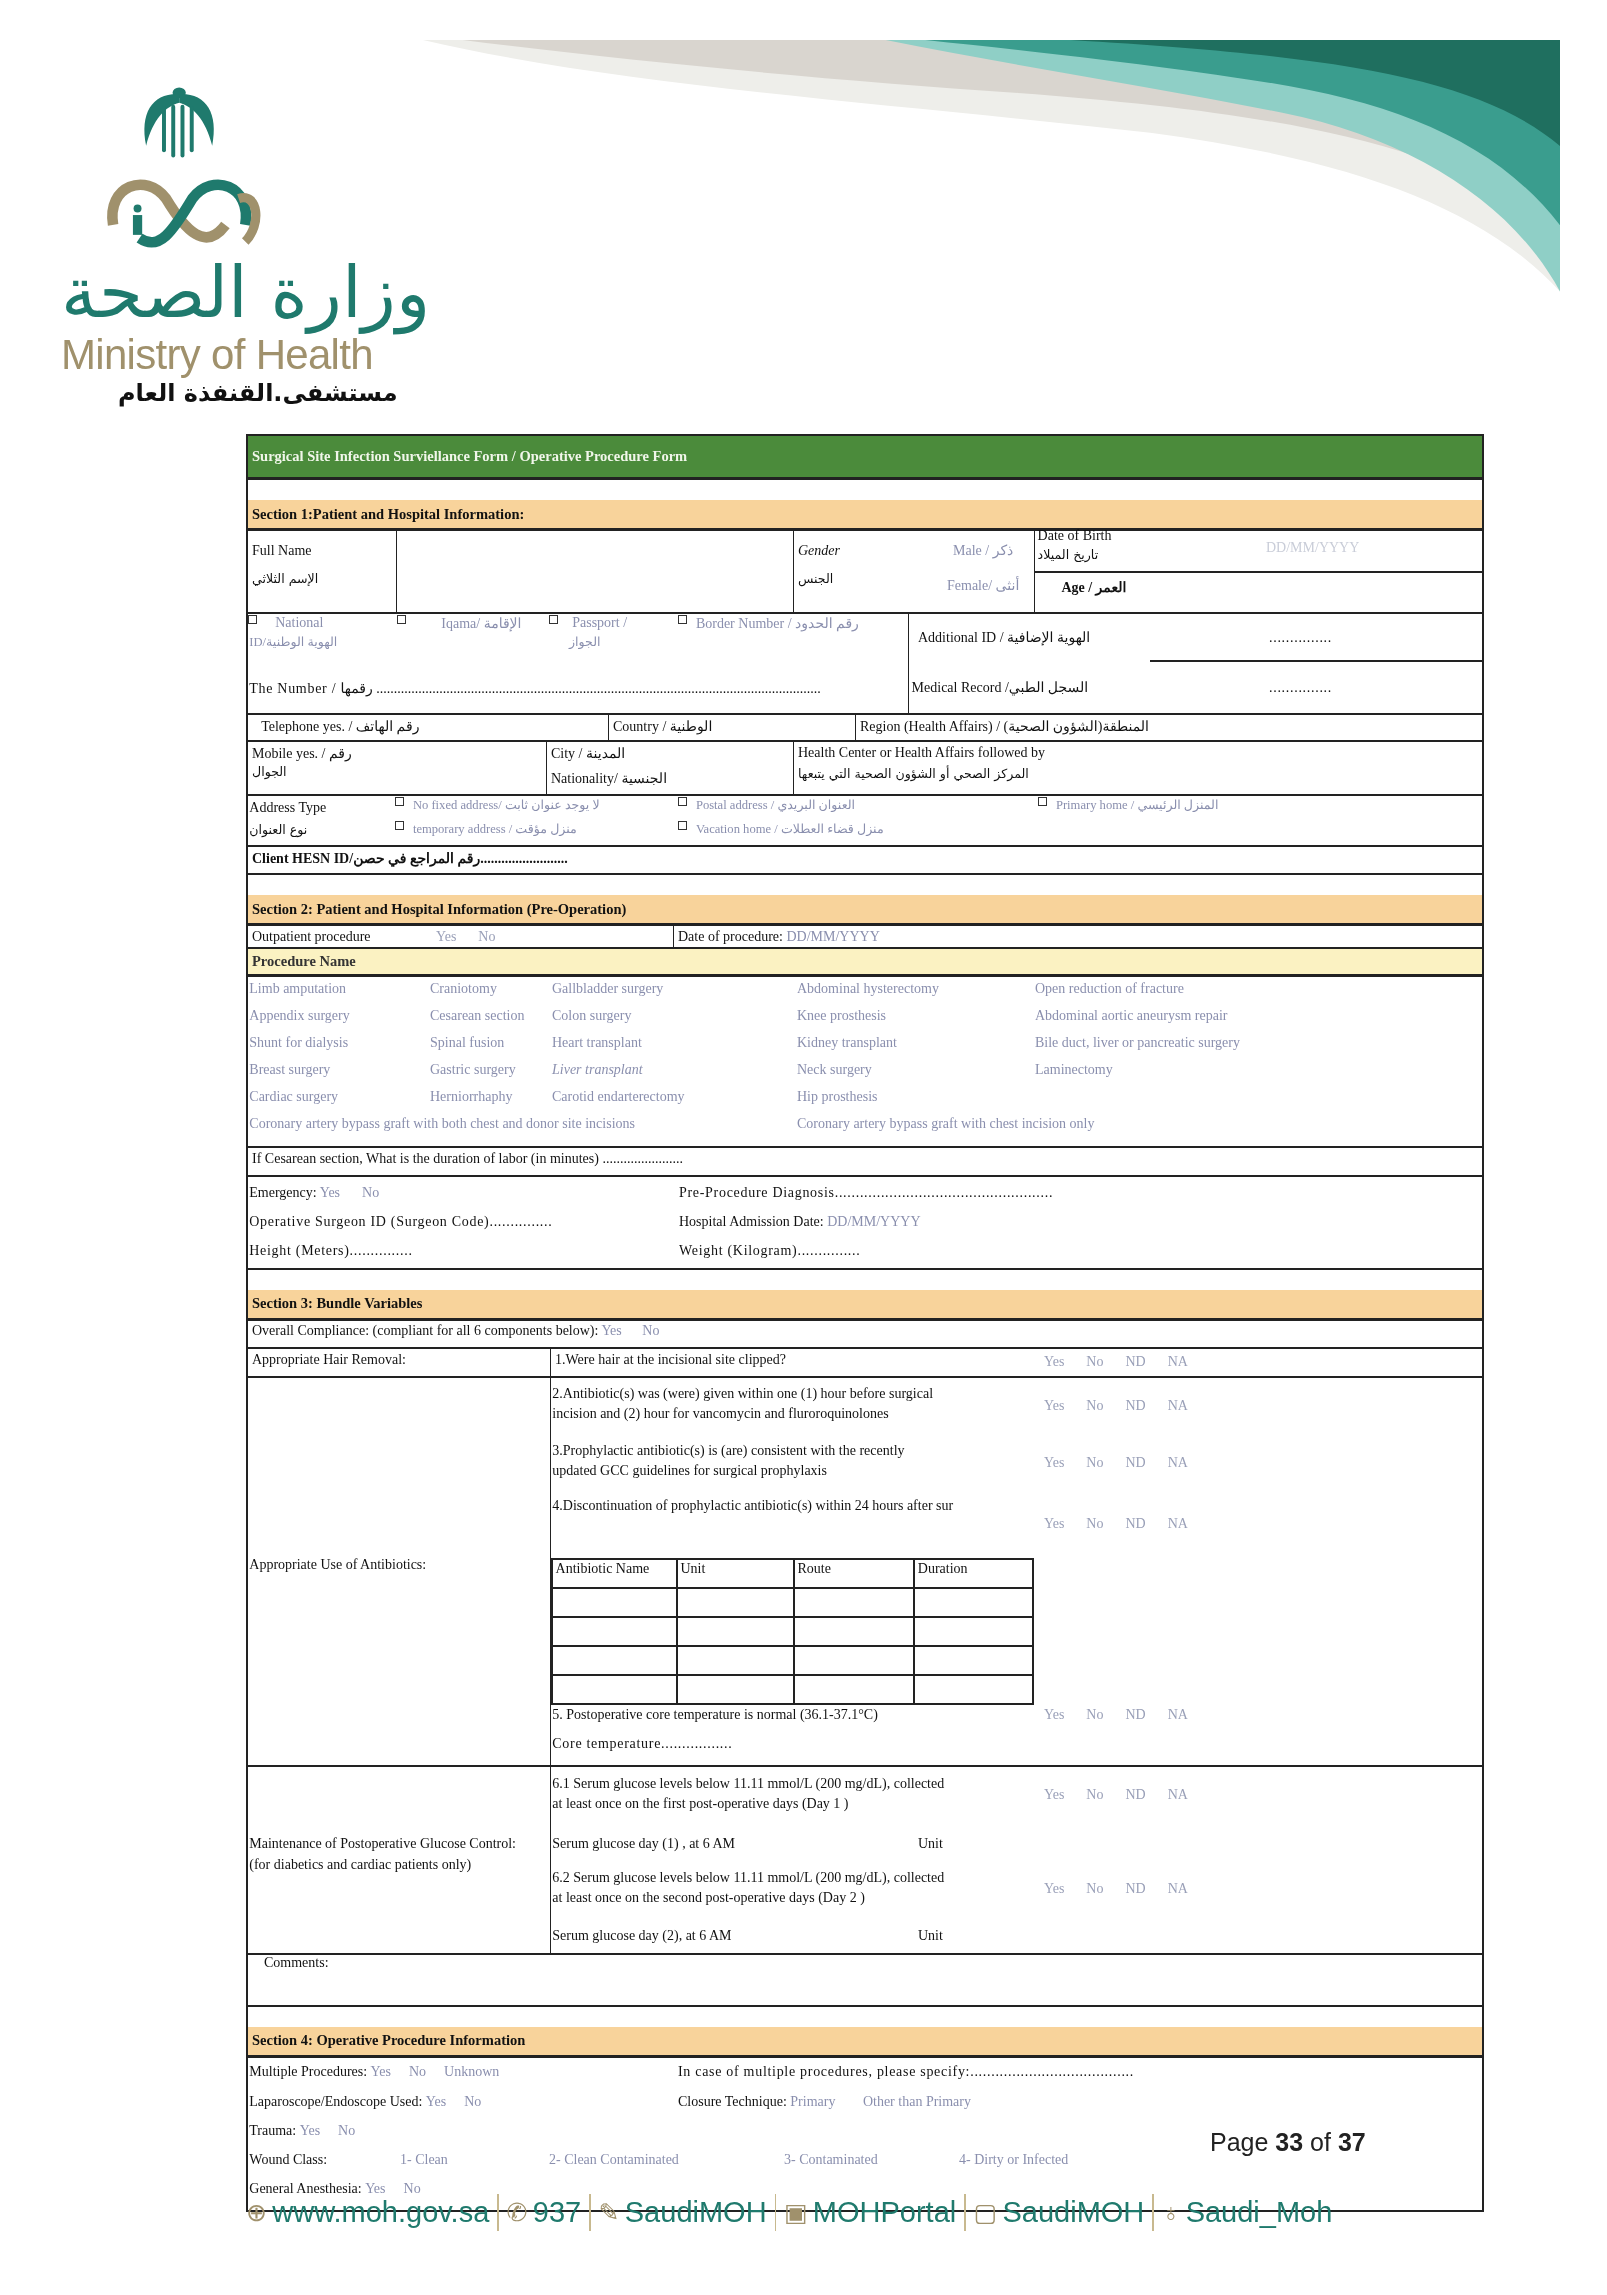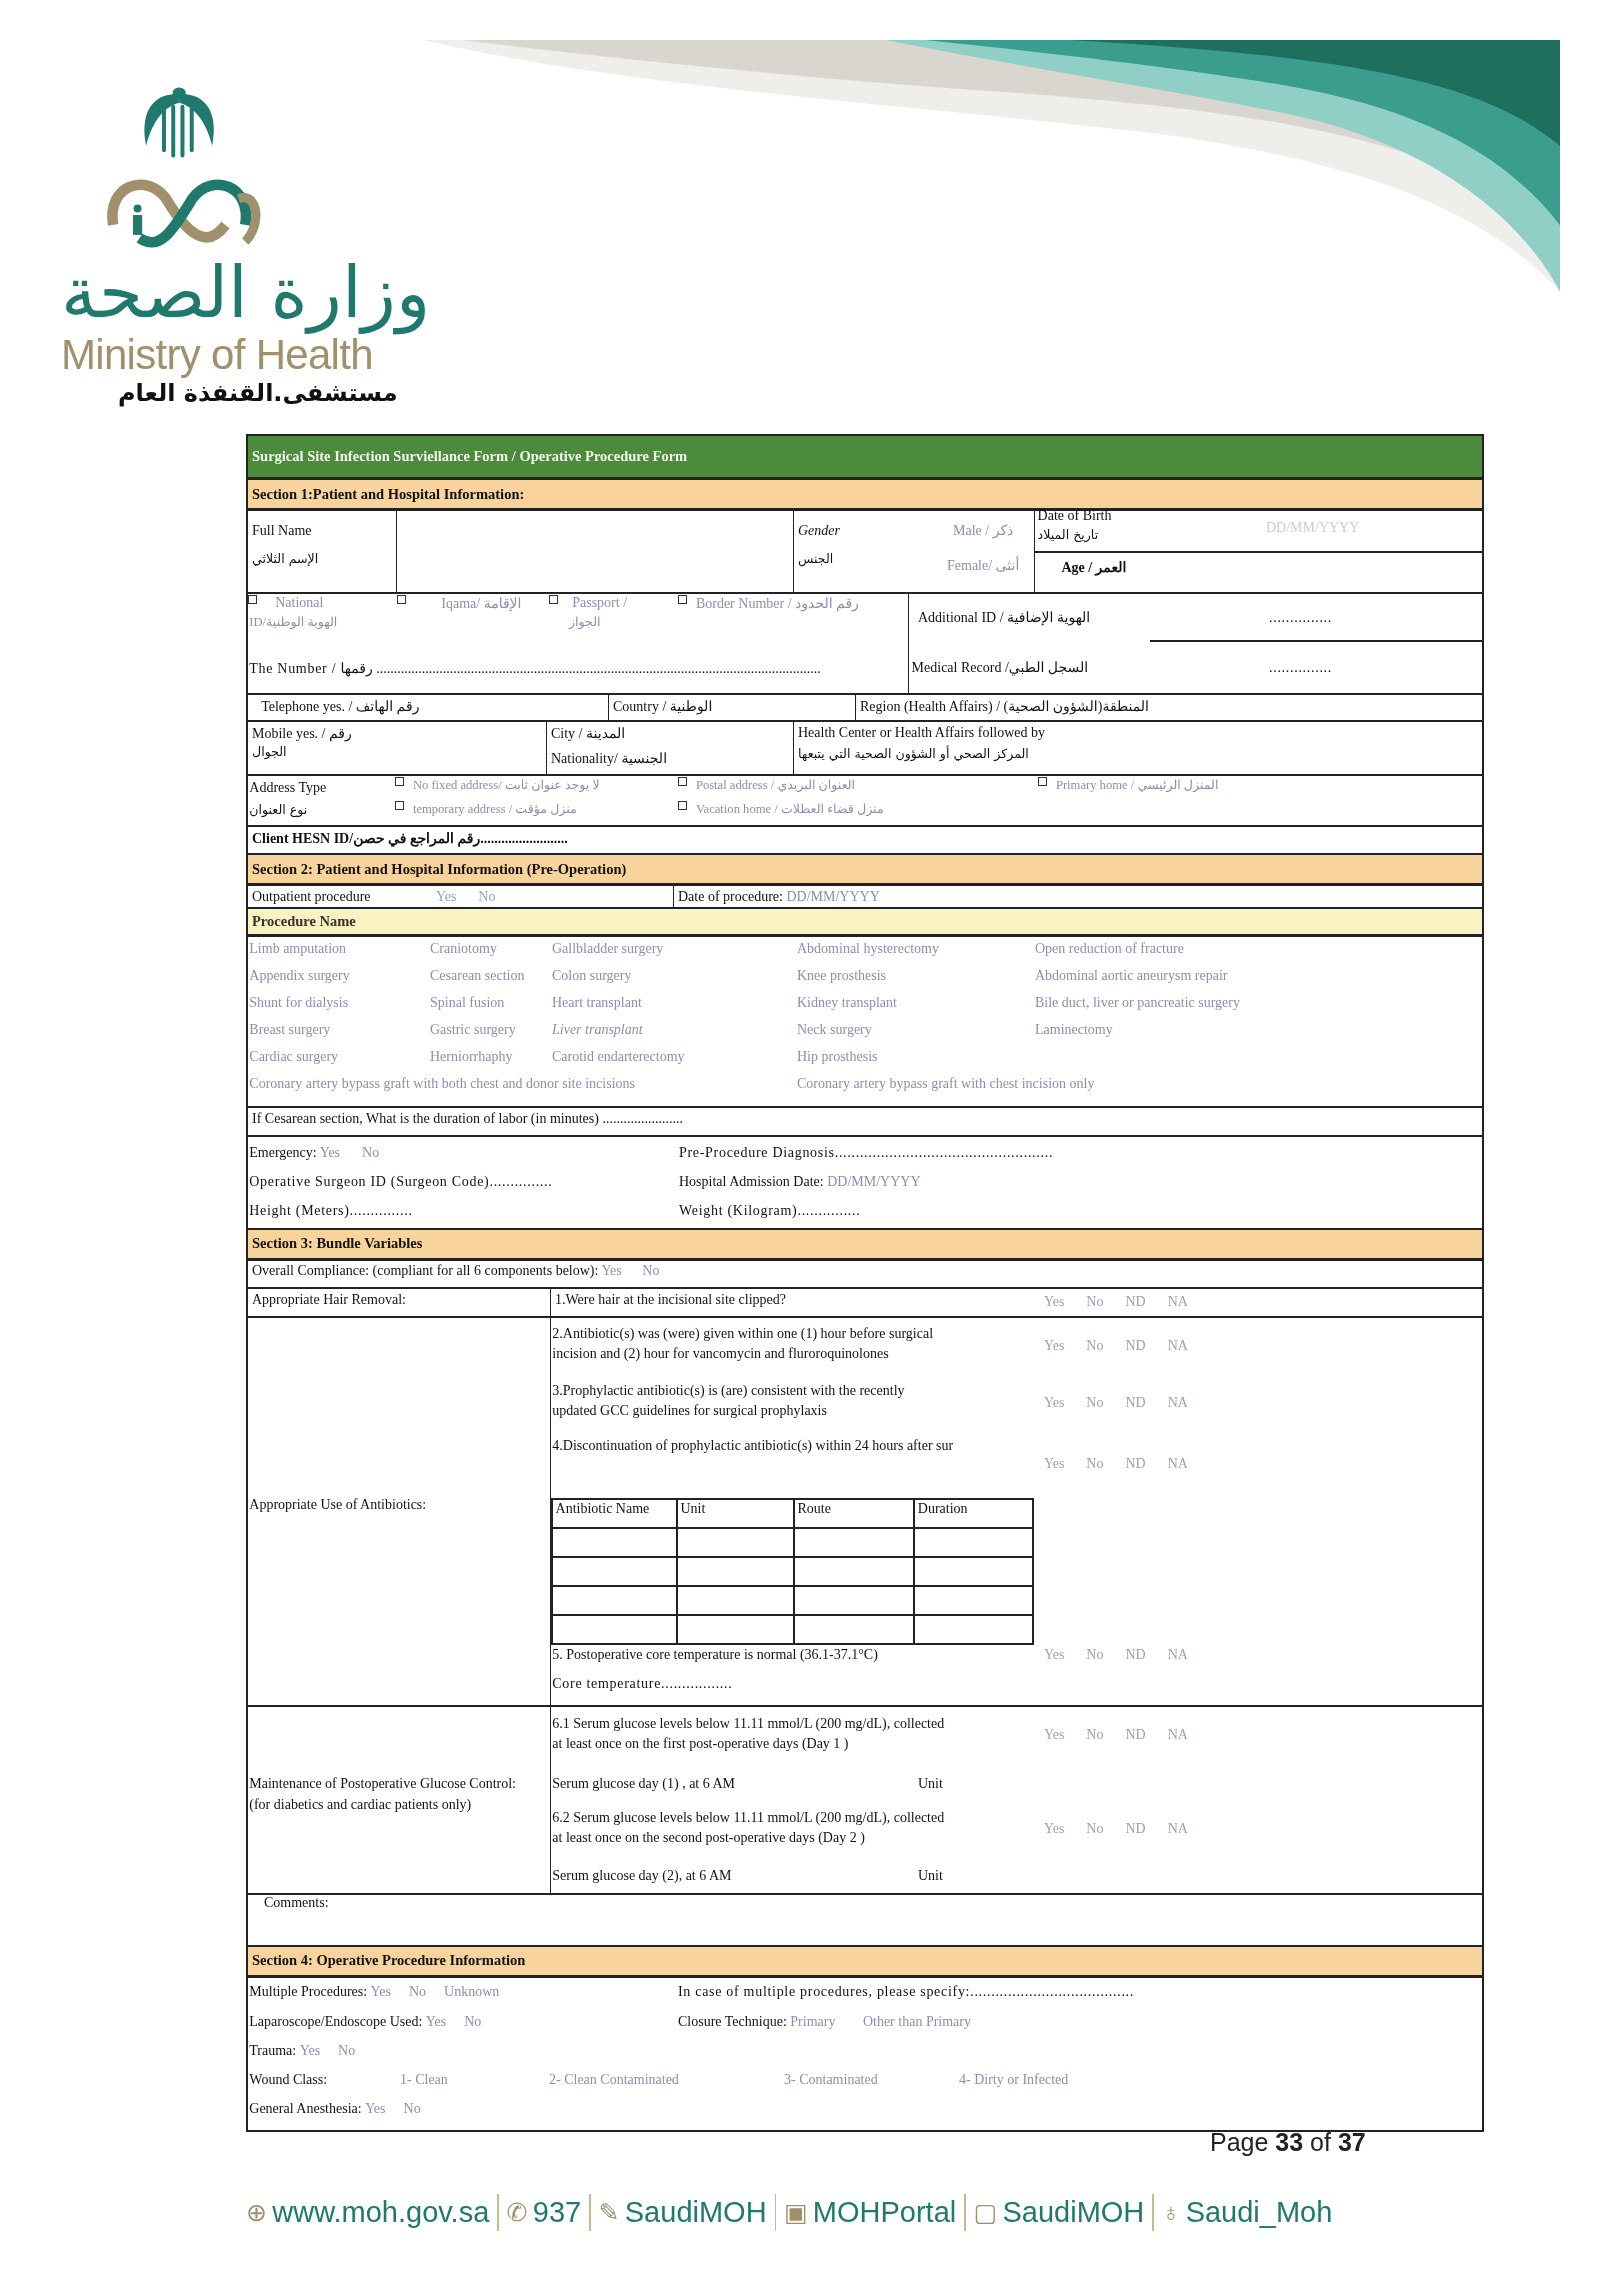--- a/index.html
+++ b/index.html
@@ -14,21 +14,21 @@
   .logo-en { position:absolute; left:61px; top:331px; font-family:"Liberation Sans", sans-serif;
              font-size:42px; color:#a0916c; letter-spacing:-0.7px; }
   .logo-hosp { position:absolute; left:118px; top:379px; font-family:"DejaVu Sans", sans-serif;
                font-size:24px; font-weight:bold; color:#111; direction:rtl; }
 
   
   #form { position:absolute; left:246px; top:434px; width:1234px; border:2px solid #222; border-bottom:none; }
   .band-green { background:#4b8b3b; color:#f1f6ea; font-weight:bold; font-size:14.5px; height:41px;
                 display:flex; align-items:center; padding-left:4px; border-bottom:3.3px solid #222; }
   .band-section { background:#f8d39b; font-weight:bold; font-size:14.5px; height:28px;
-                  display:flex; align-items:center; padding-left:4px; border-bottom:3.3px solid #222; }
+                  display:flex; align-items:center; padding-left:4px; border-bottom:3.3px solid #222;margin-top:20px; }
   .band-proc { background:#fbf2c2; font-weight:bold; font-size:14.5px; height:25px; color:#333;
                display:flex; align-items:center; padding-left:4px; border-bottom:3.3px solid #222; }
   .row { display:flex; border-bottom:2.6px solid #222; position:relative; }
   .cell { border-right:1.3px solid #222; padding:2.6px 4px; box-sizing:border-box; font-size:14px; }
   .cell:last-child { border-right:none; }
   .ph { color:#8a8fae; }
   .faint { color:#c9cdd8; }
   .chk { display:inline-block; width:6.6px; height:6.6px; border:1.3px solid #333; margin-right:9.3px; vertical-align:top; }
   .opt { position:absolute; font-size:14px; color:#8a8fae; }
   .abs { position:absolute; font-size:14px; }

